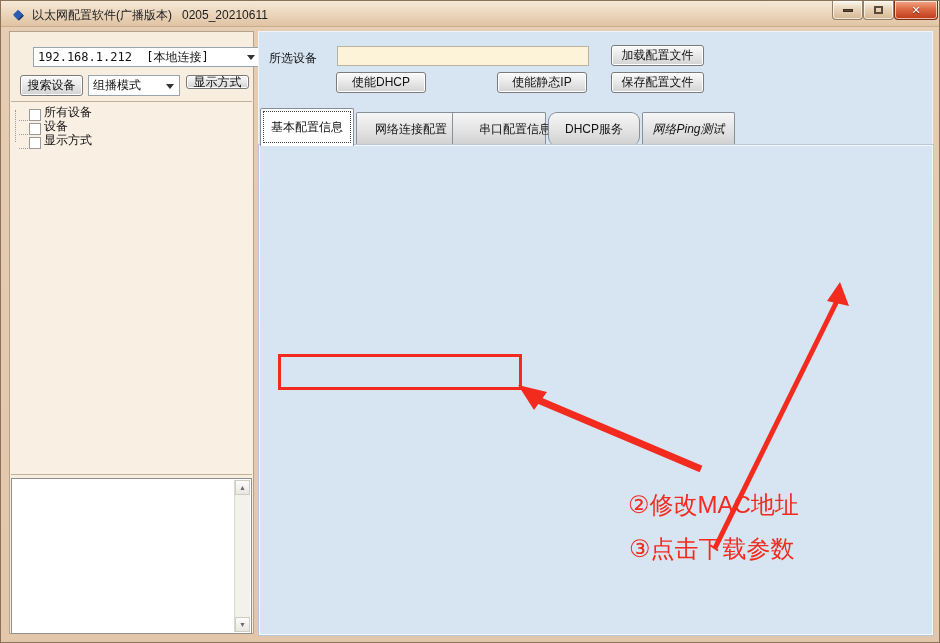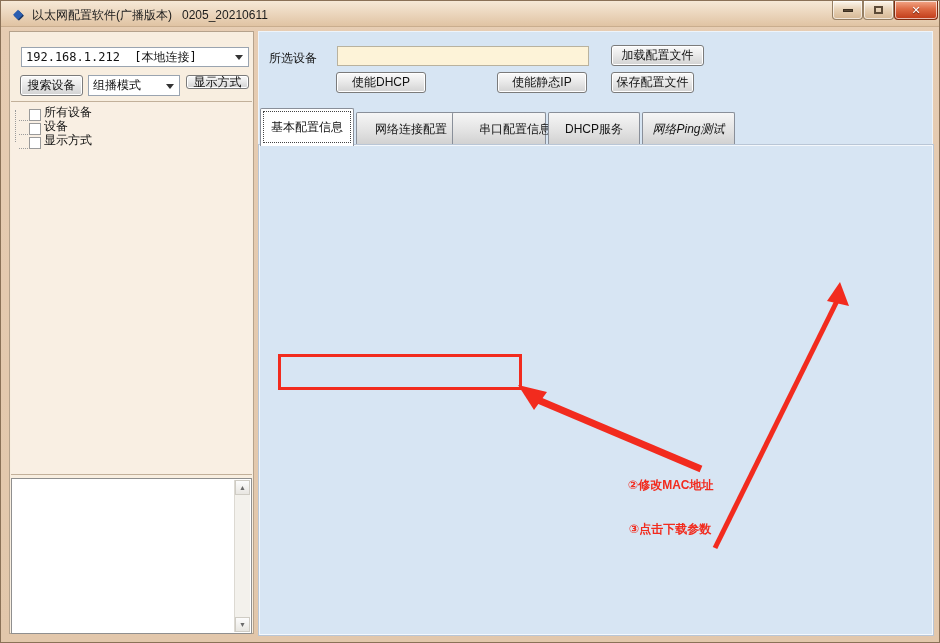--- a/index.html
+++ b/index.html
@@ -83,21 +83,21 @@
   
   .action { position:absolute; left:847px; width:67px; height:27px; display:flex; align-items:center;
     justify-content:center; border:1px solid #6f6f6f; border-radius:3px; box-shadow:inset 0 0 0 1px #e8e8e8;
     font-size:13px; color:#000; }
   .action.download { background:#ff0000; }
   .action.cyan { background:#00b0f0; }
 
   
   .hl-box { position:absolute; left:277px; top:353px; width:244px; height:36px;
     border:3px solid #f22b1e; z-index:5; }
-  .anno { position:absolute; color:#f22b1e; font-size:12px; font-weight:bold; white-space:pre; z-index:6; }
+  .anno { position:absolute; color:#f22b1e; font-size:24px; font-weight:normal; white-space:pre; z-index:6;margin-top:12px; }
   #anno-svg { position:absolute; left:0; top:0; width:940px; height:643px; z-index:5; pointer-events:none; }
 </style>
 </head>
 <body>
 
 <div id="window">
 
   <div class="titlebar">
     <div class="app-icon">◆</div>
     <div class="title-text">以太网配置软件(广播版本)   0205_20210611</div>
@@ -107,21 +107,21 @@
     <div class="winbtn max">
         <span class="glyph-max"></span>
       </div>
     <div class="winbtn close">
         <span class="glyph-close">✕</span>
       </div>
   </div>
 
   <div class="left-col"></div>
 
-  <div class="combo" style="left:20px; top:46px; width:228px; height:20px;">
+  <div class="combo" style="left:32px; top:46px; width:228px; height:20px;">
     <span class="val">192.168.1.212  [本地连接]</span>
     <span class="arrow"></span>
   </div>
   <div class="btn" style="left:19px; top:74px; width:63px; height:21px;">搜索设备</div>
   <div class="combo" style="left:87px; top:74px; width:92px; height:21px;">
     <span>组播模式</span>
     <span class="arrow"></span>
   </div>
   <div class="btn" style="left:185px; top:74px; width:63px; height:14px;">显示方式</div>
 
@@ -153,26 +153,26 @@
 
   <div class="right-col"></div>
 
   <div class="flabel" style="left:268px; top:49px; text-align:left;">所选设备</div>
   <div class="input cream" style="left:336px; top:45px; width:252px; height:20px;">
     <span class="val"></span>
   </div>
   <div class="btn" style="left:610px; top:44px; width:93px; height:21px;">加载配置文件</div>
   <div class="btn" style="left:335px; top:71px; width:90px; height:21px;">使能DHCP</div>
   <div class="btn" style="left:496px; top:71px; width:90px; height:21px;">使能静态IP</div>
-  <div class="btn" style="left:610px; top:71px; width:83px; height:21px;">保存配置文件</div>
+  <div class="btn" style="left:610px; top:71px; width:93px; height:21px;">保存配置文件</div>
 
   <div class="tab active" style="left:259px; top:107px; width:94px; height:38px;">基本配置信息</div>
   <div class="tab" style="left:355px; top:111px; width:110px; height:34px;">网络连接配置</div>
   <div class="tab" style="left:451px; top:111px; width:94px; height:34px;padding-left:32px;">串口配置信息</div>
-  <div class="tab" style="left:547px; top:111px; width:92px; height:34px;">DHCP服务</div>
+  <div class="tab" style="left:547px; top:111px; width:92px; height:34px;border-radius:9px;">DHCP服务</div>
   <div class="tab" style="left:641px; top:111px; width:93px; height:34px;font-style:italic;">网络Ping测试</div>
 
   <div class="tabpanel"></div>
 
   <div class="group" style="left:276px; top:168px; width:249px; height:161px;"></div>
   <div class="legend" style="left:286px; top:162px;">基本信息</div>
 
   <div class="flabel" style="left:276px; top:190px; width:70px;">唯一ID:</div>
   <div class="input disabled" style="left:353px; top:187px; width:137px; height:19px;"><span class="val">JYUNID</span></div>
 

